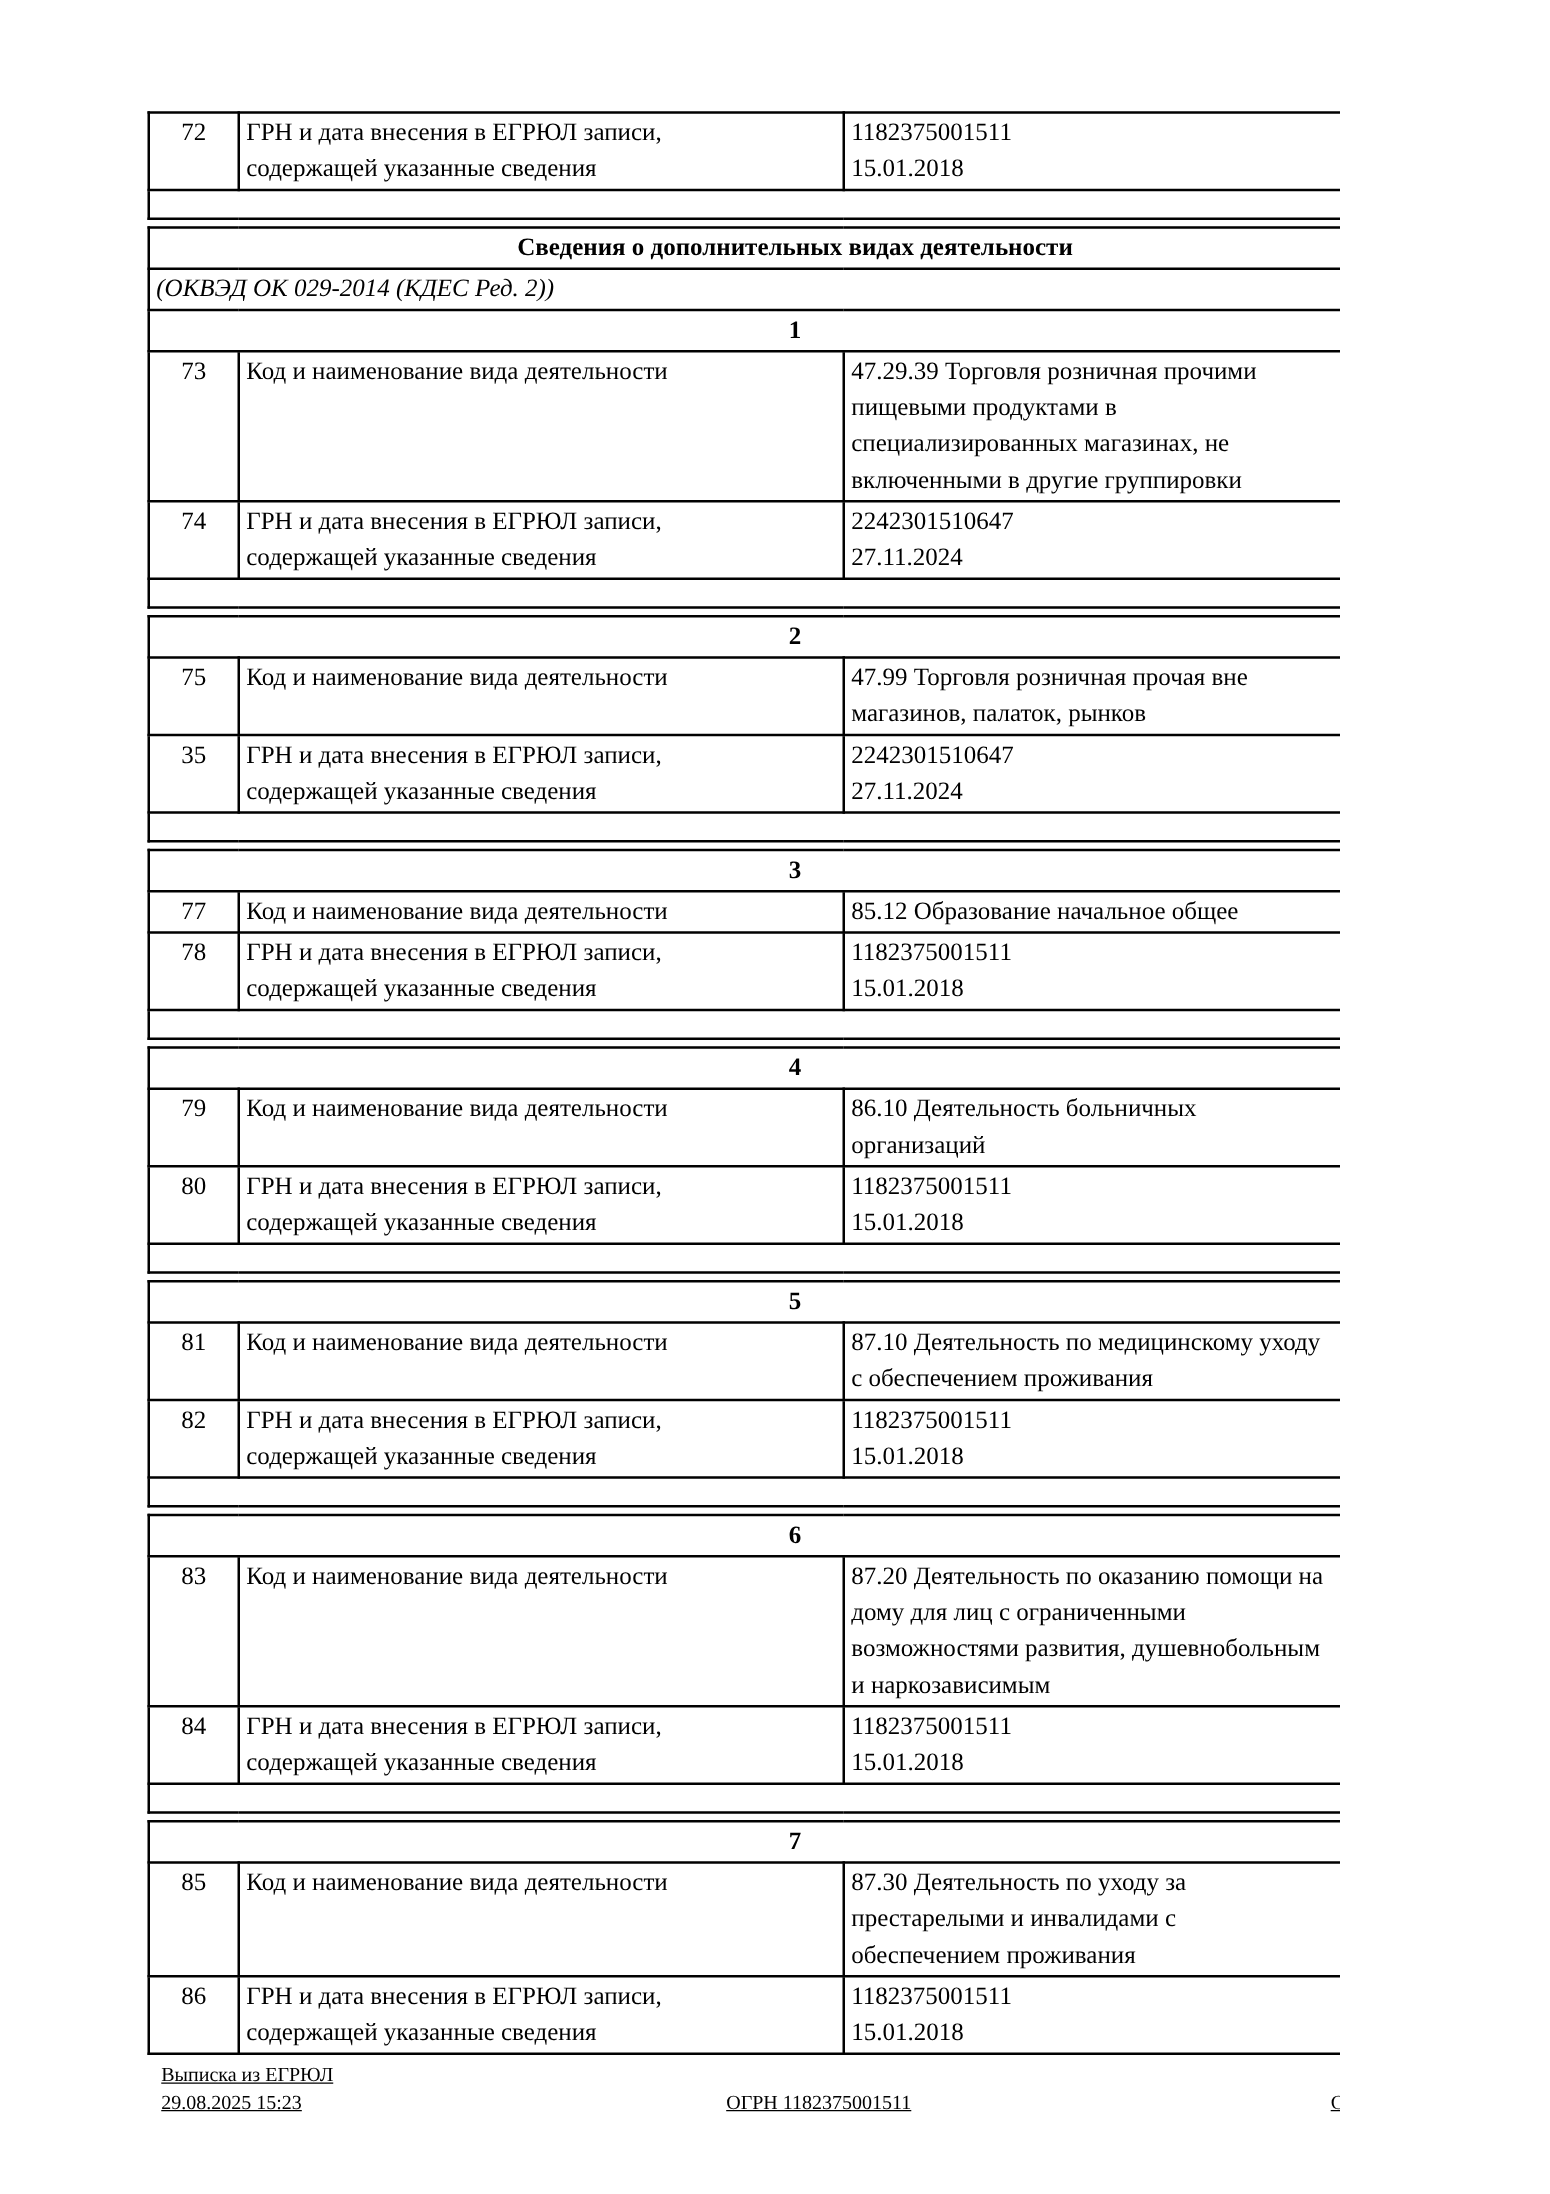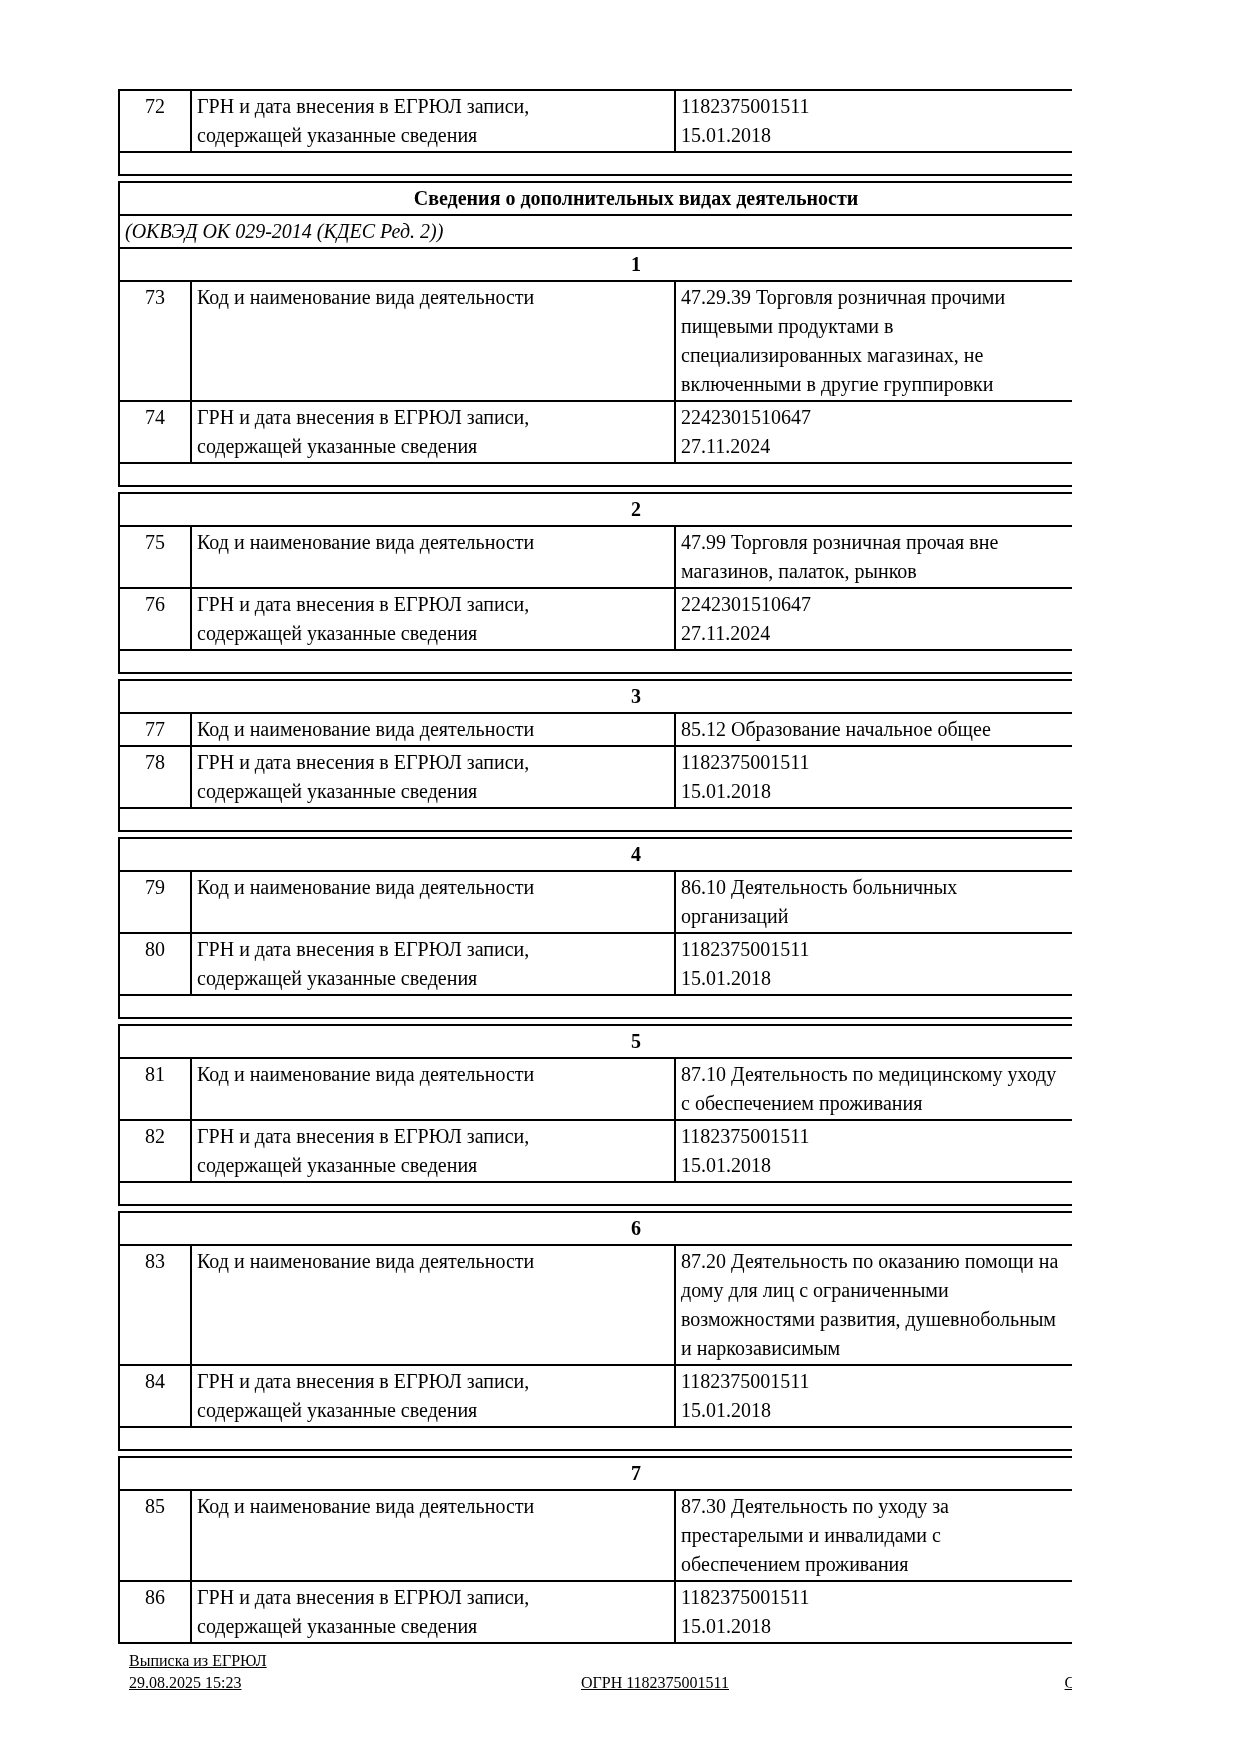--- a/index.html
+++ b/index.html
@@ -146,21 +146,21 @@
           <tr>
             <td class="sec-num" colspan="3">2</td>
           </tr>
           <tr>
             <td class="c-num">75</td>
             <td class="c-label">Код и наименование вида деятельности</td>
             <td class="c-value">47.99 Торговля розничная прочая вне
 магазинов, палаток, рынков</td>
           </tr>
           <tr>
-            <td class="c-num">76</td>
+            <td class="c-num">35</td>
             <td class="c-label">ГРН и дата внесения в ЕГРЮЛ записи,
 содержащей указанные сведения</td>
             <td class="c-value">2242301510647
 27.11.2024</td>
           </tr>
           <tr class="spacer">
             <td colspan="3"></td>
           </tr>
         </tbody>
       </table>

